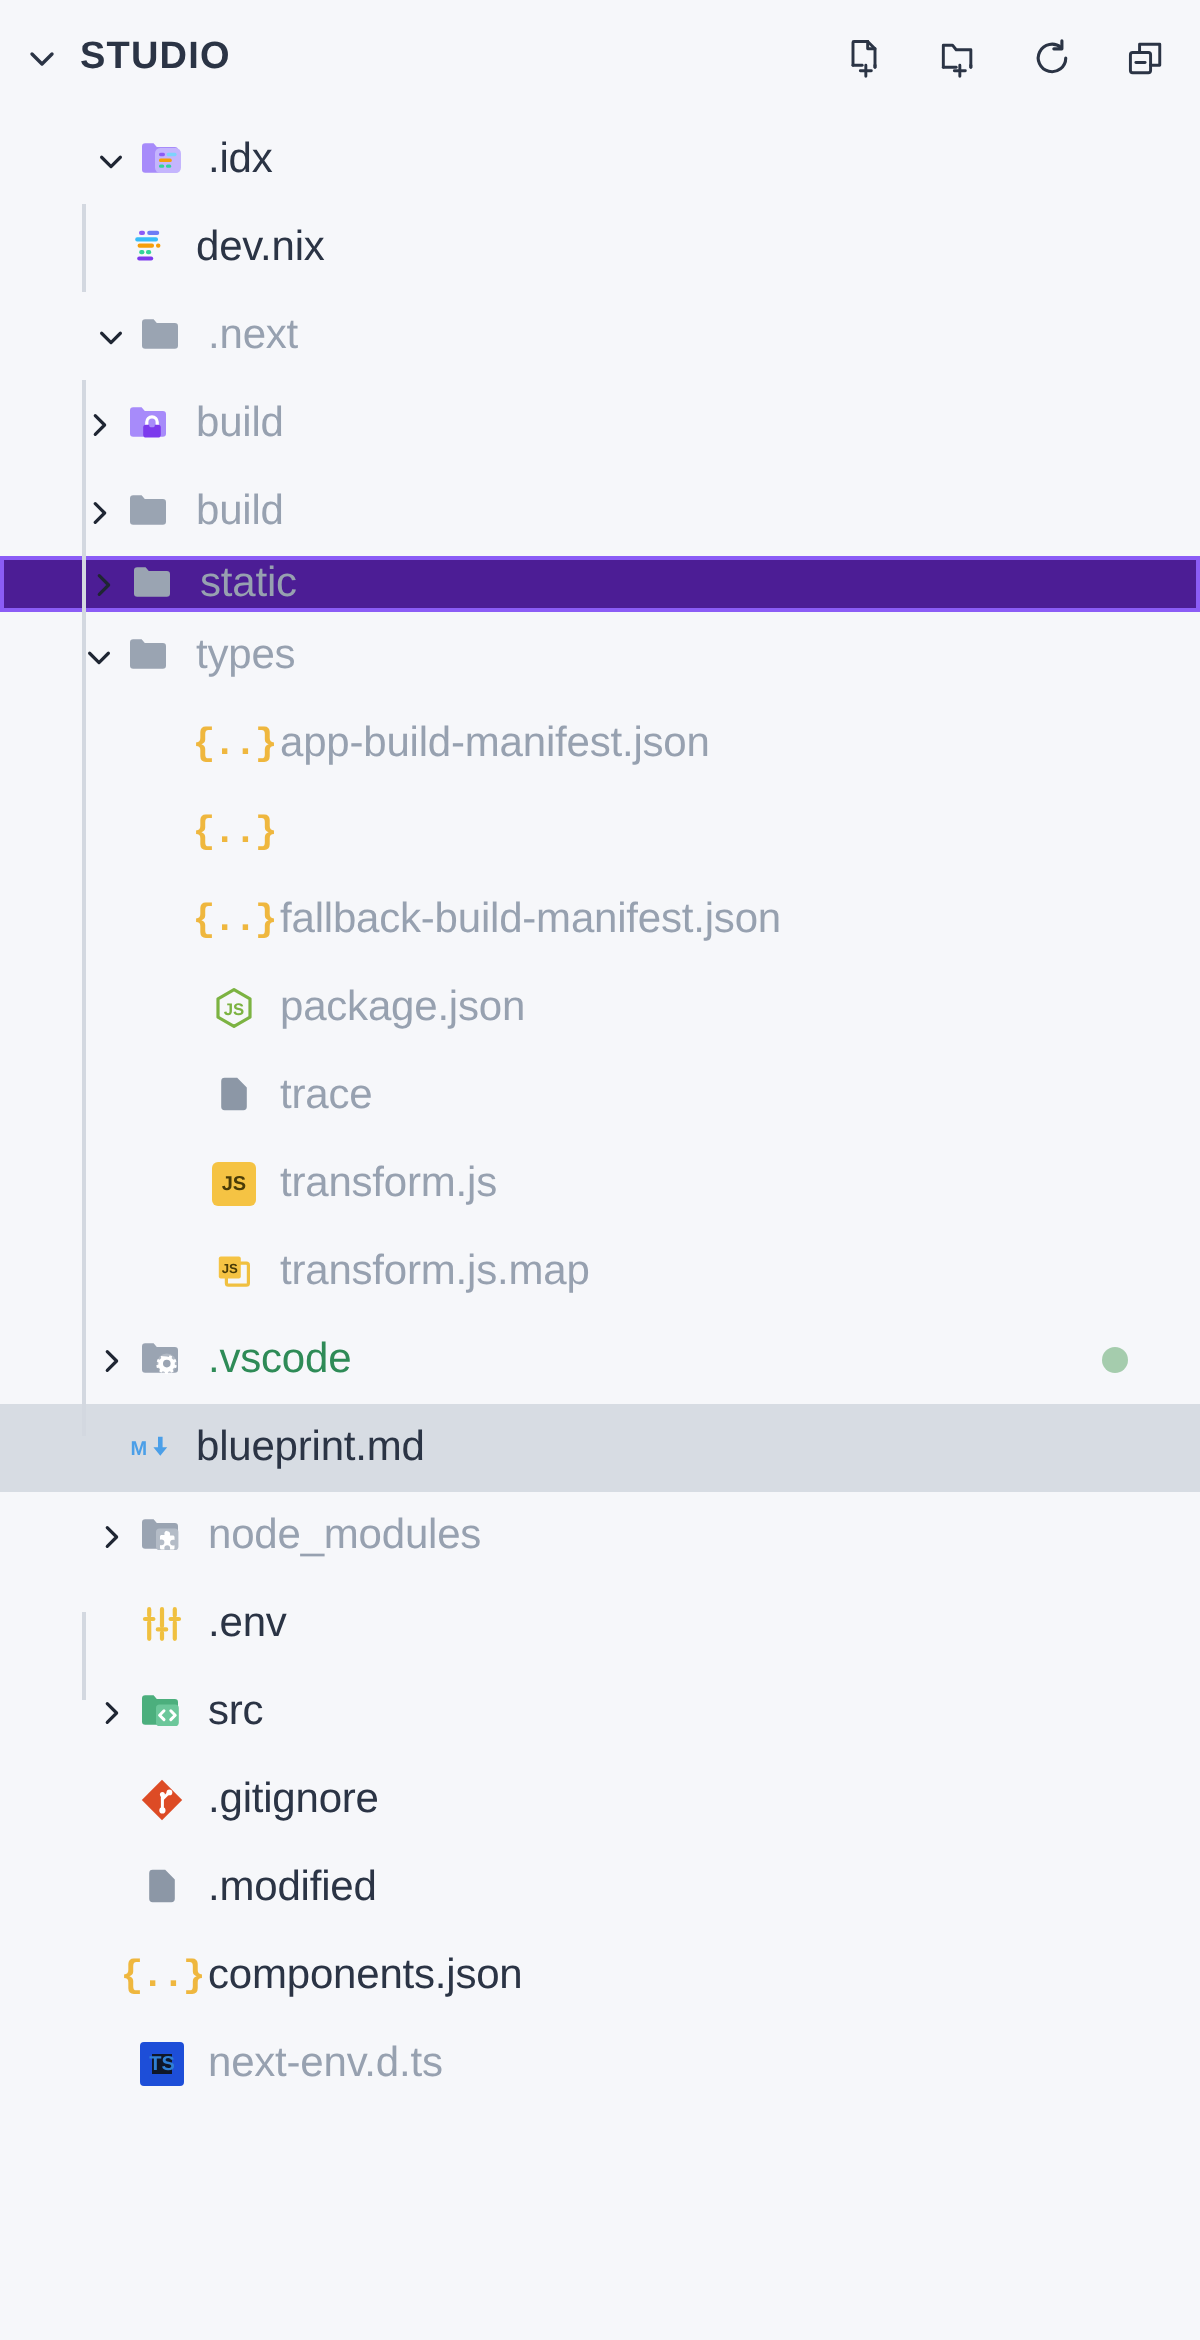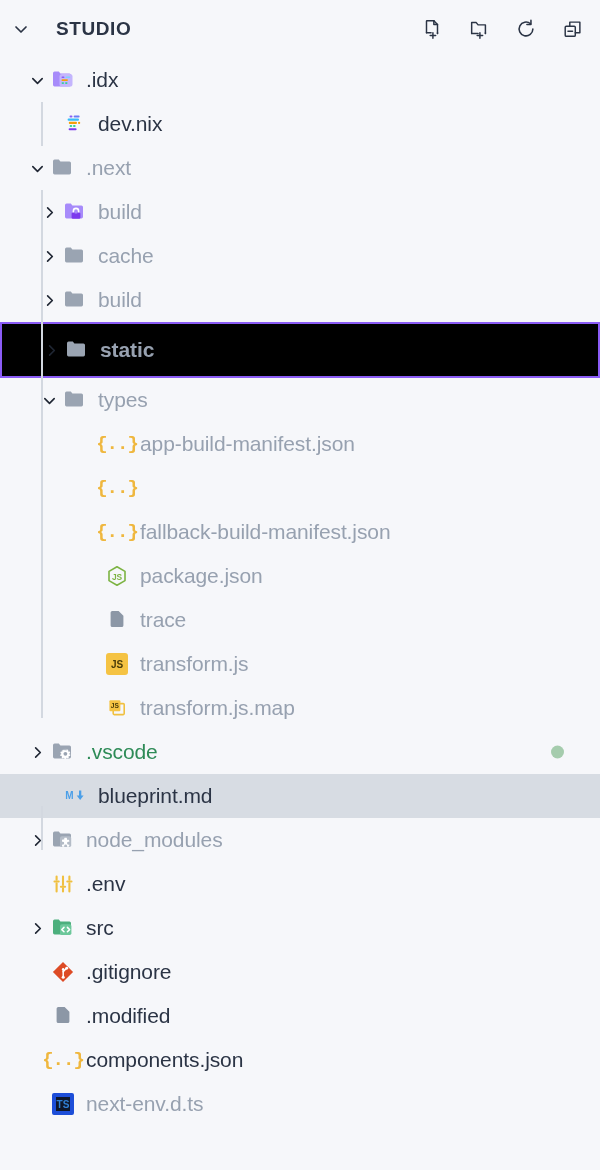--- a/index.html
+++ b/index.html
@@ -17,21 +17,21 @@
 
   
   .header {
     position: relative;
     height: 58px;
     display: flex;
     align-items: center;
     padding: 0 14px 0 10px;
   }
   .header-left {
-    display: flex; align-items: center; gap: 24px;
+    display: flex; align-items: center; gap: 8px;
   }
   .hdr-chevron {
     width: 22px; height: 22px;
     display: flex; align-items: center; justify-content: center;
     color: #2b3445;
   }
   .hdr-title {
     font-size: 19px;
     font-weight: bold;
     letter-spacing: 0.6px;
@@ -73,33 +73,32 @@
   }
   .row .label {
     font-size: 21px;
     color: #2b3445;
     letter-spacing: -0.1px;
   }
   .row.dim .label { color: #97a1b0; }
   .row.added .label { color: #2e8b57; }
 
   
-  .lvl1 { padding-left: 24px; }
+  .lvl1 { padding-left: 42px; }
   .lvl2 { padding-left: 36px; }
   .lvl3 { padding-left: 78px; }
 
   
   .row.selected {
-    background: #000000;
+    background: #4c1d95;
     border-top: 2px solid #8b5cf6;
     border-bottom: 2px solid #8b5cf6;
     border-left: 2px solid #8b5cf6;
     border-right: 2px solid #8b5cf6;
-    height: 56px;
-    font-weight: bold;
+    height: 28px;
   }
   .row.active {
     background: #d7dce3;
   }
 
   
   .guide {
     position: absolute;
     left: 41px;
     width: 1.5px;
@@ -121,21 +120,21 @@
   .badge {
     width: 22px; height: 22px;
     border-radius: 3px;
     display: flex; align-items: center; justify-content: center;
     font-size: 10px; font-weight: bold;
     font-family: "Liberation Sans", sans-serif;
   }
   .badge-js { background: #f5c343; color: #4a3c08; }
   .badge-ts {
     background: #0f172a; color: #2f7fd4;
-    border: 4px solid #1d4ed8; border-radius: 2px;
+    border: 6px solid #1d4ed8; border-radius: 2px;
   }
   .json-braces {
     color: #efb73e; font-size: 19px; font-weight: bold;
     letter-spacing: -1px;
     font-family: "Liberation Mono", monospace;
   }
 </style>
 </head>
 <body>
 
@@ -254,33 +253,20 @@
         <span class="twisty">
           <svg width="15" height="15" viewBox="0 0 16 16" fill="none" stroke="currentColor" stroke-width="1.7" stroke-linecap="round" stroke-linejoin="round">
             <polyline points="6,3 11,8 6,13"></polyline>
           </svg>
         </span>
         <span class="ficon">
           <svg class="folder-svg" width="24" height="24" viewBox="0 0 24 24">
             <path fill="#9aa4b2" d="M2 5.2a1.6 1.6 0 0 1 1.6-1.6h4.2l1.6 1.9h9a1.6 1.6 0 0 1 1.6 1.6v9.7a1.6 1.6 0 0 1-1.6 1.6H3.6A1.6 1.6 0 0 1 2 16.8z"></path>
           </svg>
         </span>
-        <span class="label">cache</span>
-      </div>
-      <div class="row lvl2 dim">
-        <span class="twisty">
-          <svg width="15" height="15" viewBox="0 0 16 16" fill="none" stroke="currentColor" stroke-width="1.7" stroke-linecap="round" stroke-linejoin="round">
-            <polyline points="6,3 11,8 6,13"></polyline>
-          </svg>
-        </span>
-        <span class="ficon">
-          <svg class="folder-svg" width="24" height="24" viewBox="0 0 24 24">
-            <path fill="#9aa4b2" d="M2 5.2a1.6 1.6 0 0 1 1.6-1.6h4.2l1.6 1.9h9a1.6 1.6 0 0 1 1.6 1.6v9.7a1.6 1.6 0 0 1-1.6 1.6H3.6A1.6 1.6 0 0 1 2 16.8z"></path>
-          </svg>
-        </span>
         <span class="label">build</span>
       </div>
       <div class="row lvl2 dim selected">
         <span class="twisty">
           <svg width="15" height="15" viewBox="0 0 16 16" fill="none" stroke="currentColor" stroke-width="1.7" stroke-linecap="round" stroke-linejoin="round">
             <polyline points="6,3 11,8 6,13"></polyline>
           </svg>
         </span>
         <span class="ficon">
           <svg class="folder-svg" width="24" height="24" viewBox="0 0 24 24">

